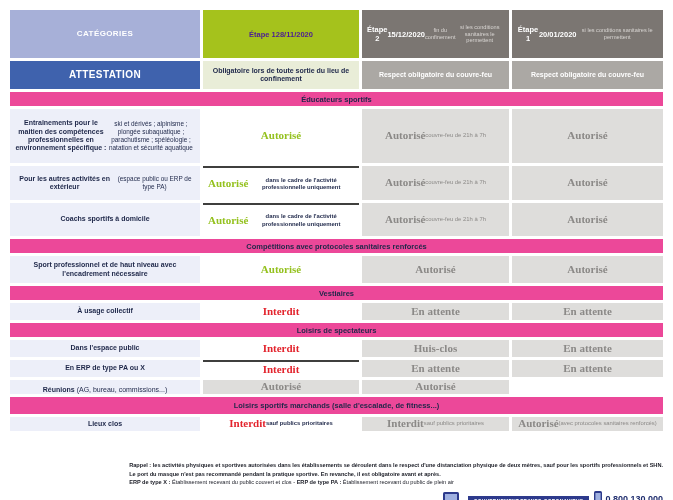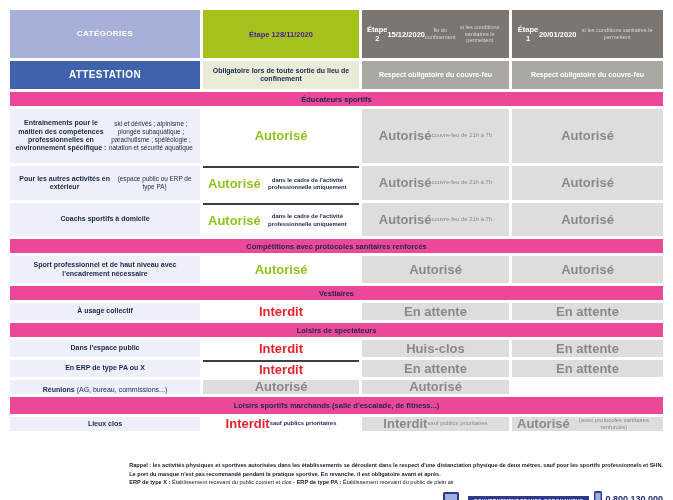--- a/index.html
+++ b/index.html
@@ -31,21 +31,21 @@
   
   .section   { grid-column:1/-1; background:#ec4899; color:#1e2749; font-weight:bold; font-size:7.5px; display:flex; justify-content:center; align-items:center; }
   .label     { background:#edeff9; color:#1e2749; }
   .lb        { font-weight:bold; font-size:7px; }
   .ln        { font-weight:normal; font-size:6.4px; line-height:1.25; }
   .inline-label .lb, .inline-label .ln { display:inline; font-size:7px; }
   .inline-label .ln { margin-left:2px; }
   .cell-white { background:#fff; }
   .cell-white.sep { border-top:2px solid #3f3f3d; }
   .cell-gray  { background:#dedddb; color:#8b8987; }
-  .main      { font-weight:bold; font-size:13px; }
+  .main      { font-weight:bold; font-size:11px;font-family:Liberation Serif, serif; }
   .sub       { font-size:5.9px; line-height:1.25; }
   .sub-dark  { color:#1e2749; font-weight:bold; }
   .green     { color:#94c11e; }
   .red       { color:#e3242d; }
 
   
   .footer { display:flex; width:653px; align-items:flex-end;flex-direction:column; }
   .notes  { flex:1; font-size:5.6px; color:#20222b; line-height:1.55; text-align:left; }
   .notes .bold { font-weight:bold; }
   .brand  { display:flex; align-items:center; gap:5px; padding-top:3px; }

